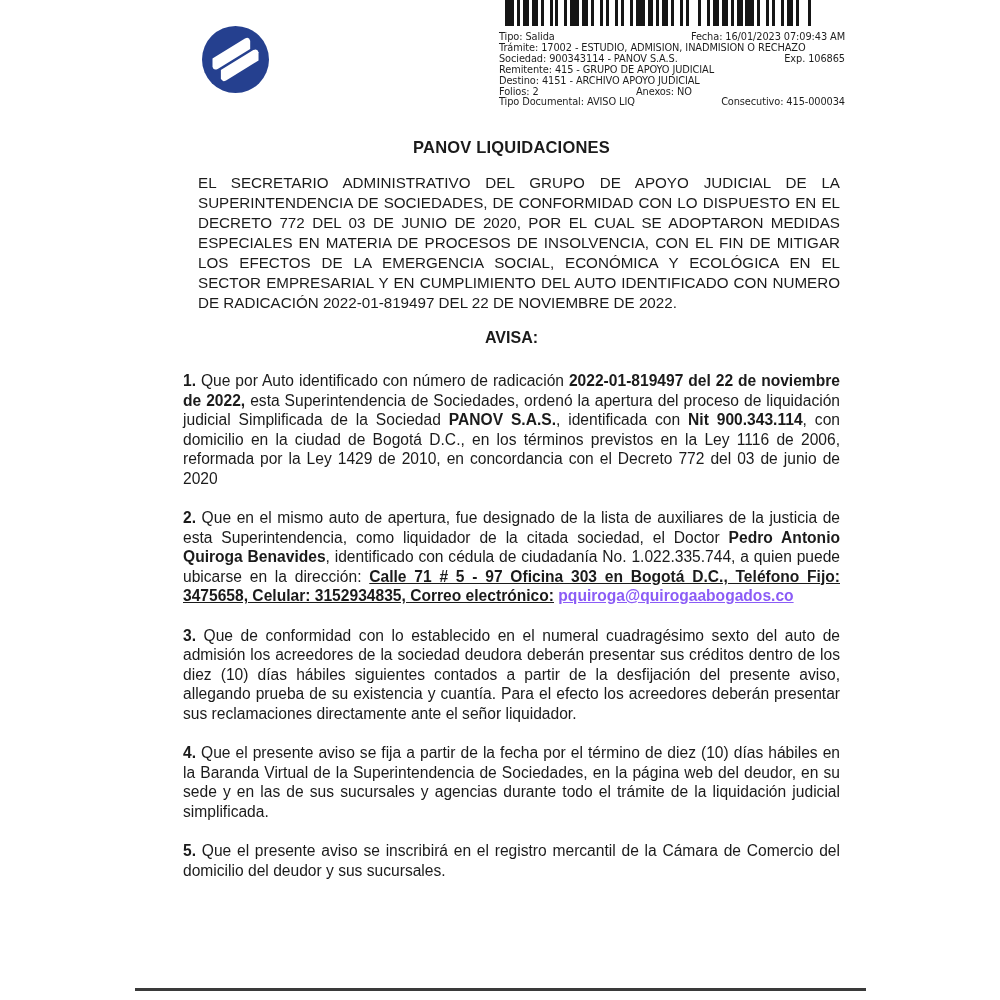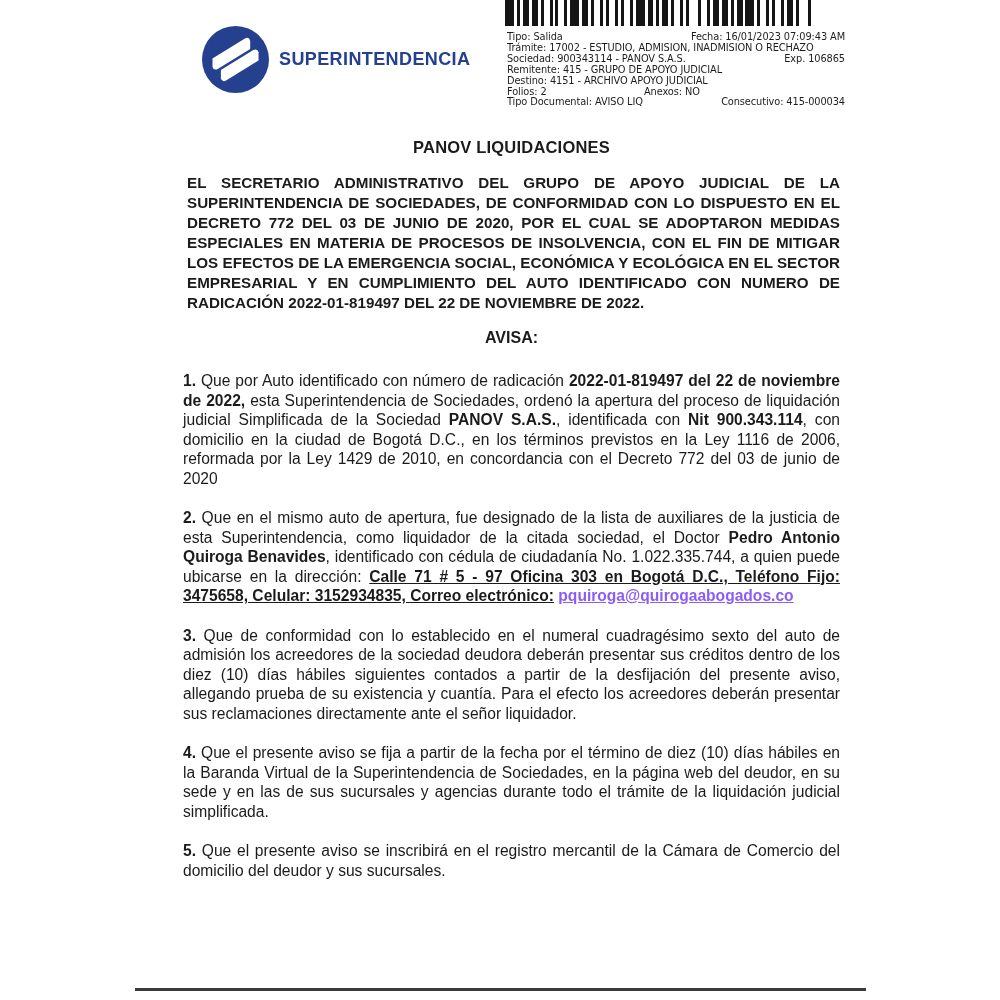--- a/index.html
+++ b/index.html
@@ -19,50 +19,49 @@
   }
 
   
   .stamp { position:absolute; left:499px; top:0; width:346px; font-family:"DejaVu Sans", sans-serif; }
   .barcode { margin-left:6px; width:306px; height:26px; display:flex; align-items:stretch; }
   .barcode .bar { background:#151515; }
   .barcode .gap { background:transparent; }
   .cite-row { display:flex; align-items:baseline; margin-top:3px; white-space:nowrap; }
   .cite-label { font-size:12.5px; margin-left:46px; color:#141414; }
   .cite-number { font-size:16.5px; margin-left:18px; letter-spacing:0.8px; color:#0e0e0e; }
-  .meta { margin-top:6px; font-size:9.8px; line-height:10.9px; color:#1d1d1d; letter-spacing:-0.1px;margin-left:8px; }
+  .meta { margin-top:6px; font-size:9.8px; line-height:10.9px; color:#1d1d1d; letter-spacing:-0.1px; }
   .meta-row { display:flex; white-space:nowrap; }
   .m-right { margin-left:auto; }
   .m-left-folios { width:137px; }
 
   
   .doc { position:absolute; left:183px; top:138px; width:657px; }
   .doc-title { text-align:center; font-weight:700; font-size:16.5px; letter-spacing:0.2px; margin:0 0 16px 0; }
-  .intro { font-weight:700; font-size:15.2px; line-height:20px; text-align:justify; margin:0 0 16px 4px; }
+  .intro { font-weight:400; font-size:15.2px; line-height:20px; text-align:justify; margin:0 0 16px 15px; }
   .avisa { text-align:center; font-weight:700; font-size:16px; margin:0 0 24px 0; }
   .para { font-size:15.6px; line-height:19.5px; text-align:justify; margin:0 0 20px 0; }
   .para:last-child { margin-bottom:0; }
   .b { font-weight:700; }
   .u { text-decoration:underline; }
   .link { color:#8b5cf6; text-decoration:underline; cursor:pointer; }
 
   
   .footer-rule { position:absolute; left:135px; top:988px; width:731px; height:3px; background:#3a3a3a; }
 </style>
 </head>
 <body>
 
 <div class="logo">
   <svg class="logo-mark" viewBox="0 0 64 64">
     <circle cx="32" cy="32" r="32" fill="#25408f"></circle>
     <path d="M10 31 L41 12 Q45 10 46 14 L46 22 L15 41 Q11 43 10 39 Z" fill="#ffffff"></path>
     <path d="M18 42 L49 23 Q53 21 54 25 L54 33 L23 52 Q19 54 18 50 Z" fill="#ffffff"></path>
   </svg>
   <div class="logo-text">
-    <div>SUPERINTENDENCIA</div>
   </div>
 </div>
 
 <div class="stamp">
   <div class="barcode" id="barcode">
       <div class="bar" style="flex-grow: 3;"></div>
       <div class="gap" style="flex-grow: 1;"></div>
       <div class="bar" style="flex-grow: 1;"></div>
       <div class="gap" style="flex-grow: 1;"></div>
       <div class="bar" style="flex-grow: 2;"></div>

